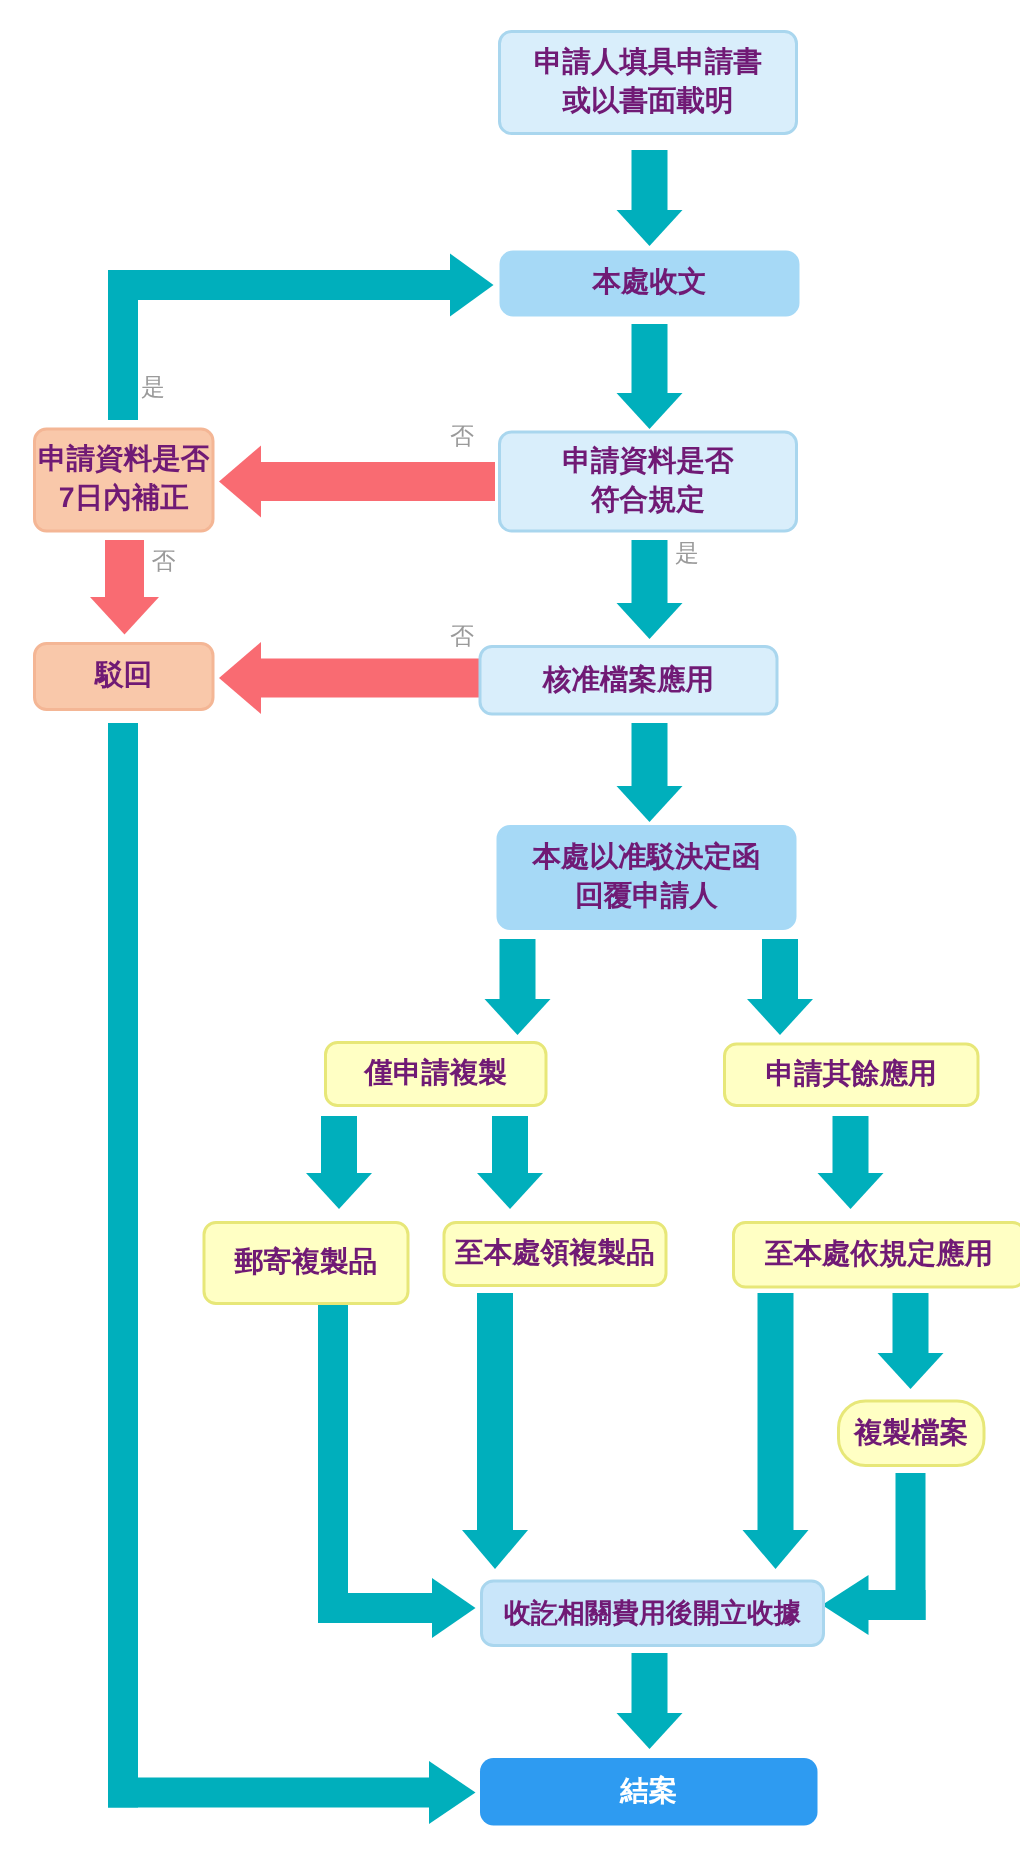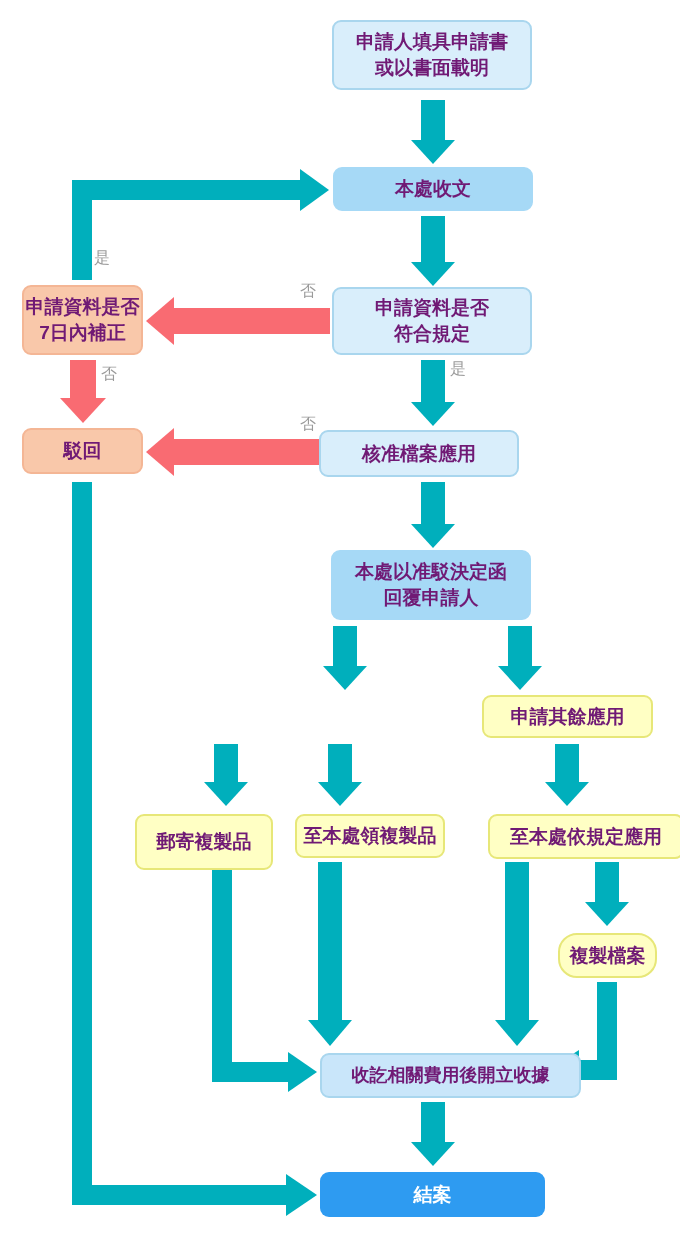--- a/index.html
+++ b/index.html
@@ -37,21 +37,21 @@
   #n-return      {left:22px; top:285px; width:121px;height:70px;}
   #n-approve     {left:319px;top:430px; width:200px;height:47px;}
   #n-reject      {left:22px; top:428px; width:121px;height:46px;}
   #n-notify      {left:331px;top:550px; width:200px;height:70px;}
   #n-copy-only   {left:216px;top:694px; width:149px;height:44px;}
   #n-other-use   {left:482px;top:695px; width:171px;height:43px;}
   #n-mail-copy   {left:135px;top:814px; width:138px;height:56px;}
   #n-pickup-copy {left:295px;top:814px; width:150px;height:44px;}
   #n-onsite-use  {left:488px;top:814px; width:196px;height:45px;}
   #n-copy-archive{left:558px;top:933px; width:99px; height:45px;border-radius:19px;}
-  #n-fee-receipt {left:320px;top:1053px;width:261px;height:45px;}
+  #n-fee-receipt {left:320px;top:1053px;width:230px;height:45px;}
   #n-close       {left:320px;top:1172px;width:225px;height:45px;}
   
   #l-yes-return-receive{left:94px; top:248px;}
   #l-no-check-return   {left:300px;top:281px;}
   #l-yes-check-approve {left:450px;top:359px;}
   #l-no-return-reject  {left:101px;top:364px;}
   #l-no-approve-reject {left:300px;top:414px;}
 </style>
 </head>
 <body>
@@ -151,20 +151,21 @@
 或以書面載明</div>
   <div class="node mid" id="n-receive">本處收文</div>
   <div class="node light" id="n-check">申請資料是否
 符合規定</div>
   <div class="node salmon" id="n-return">申請資料是否
 7日內補正</div>
   <div class="node light" id="n-approve">核准檔案應用</div>
   <div class="node salmon" id="n-reject">駁回</div>
   <div class="node mid" id="n-notify">本處以准駁決定函
 回覆申請人</div>
+  <div class="node yellow" id="n-copy-only">僅申請複製</div>
   <div class="node yellow" id="n-other-use">申請其餘應用</div>
   <div class="node yellow" id="n-mail-copy">郵寄複製品</div>
   <div class="node yellow" id="n-pickup-copy">至本處領複製品</div>
   <div class="node yellow" id="n-onsite-use">至本處依規定應用</div>
   <div class="node yellow" id="n-copy-archive">複製檔案</div>
   <div class="node fee" id="n-fee-receipt">收訖相關費用後開立收據</div>
   <div class="node close-box" id="n-close">結案</div>
 
   <div class="edge-label" id="l-yes-return-receive">是</div>
   <div class="edge-label" id="l-no-check-return">否</div>

